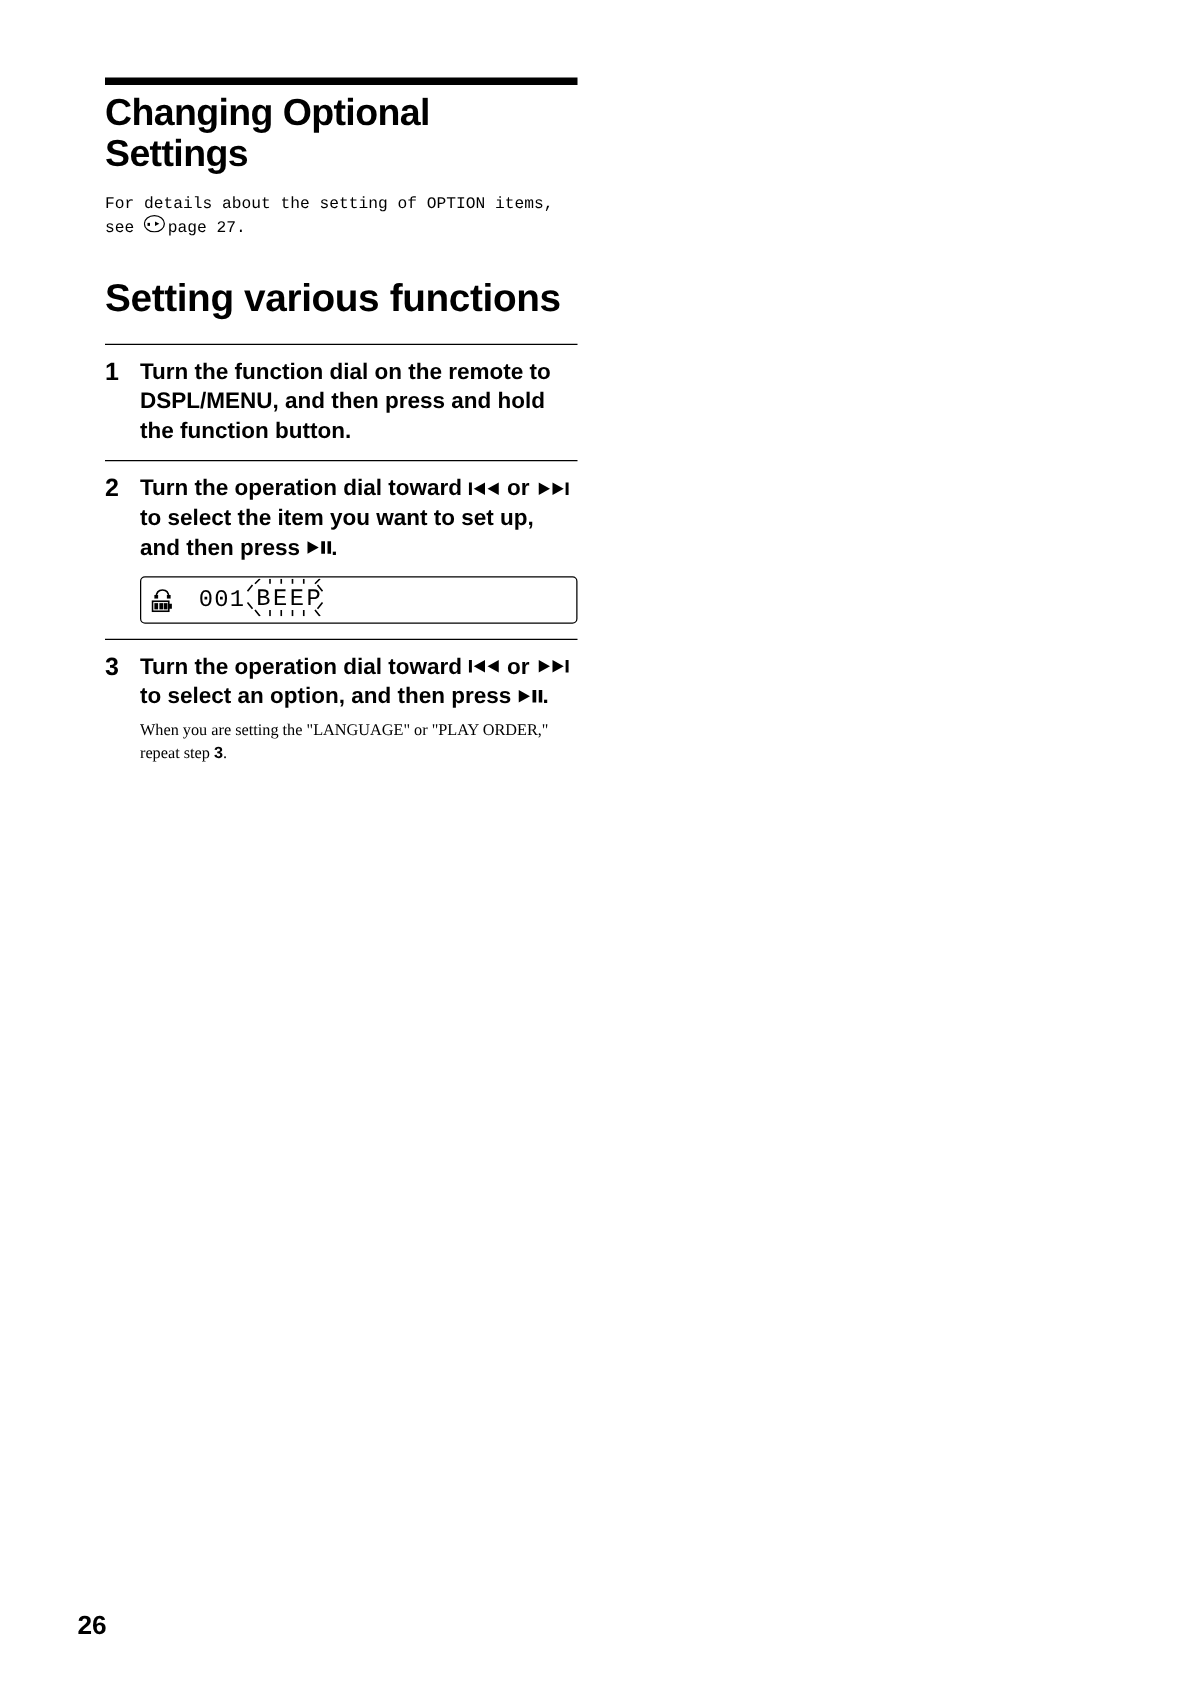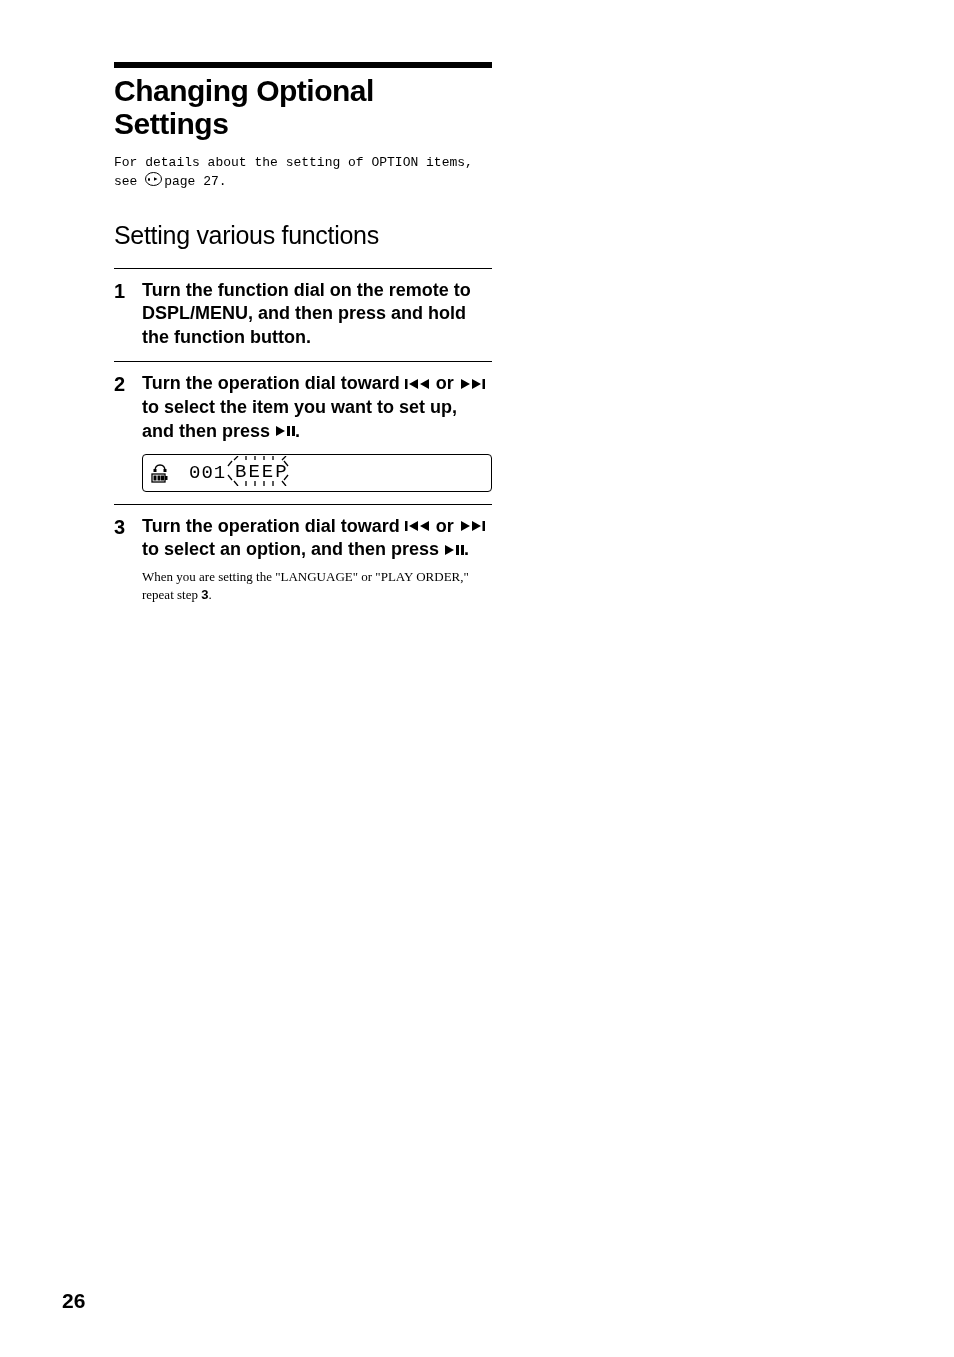--- a/index.html
+++ b/index.html
@@ -9,21 +9,21 @@
     }
     body {
       width: 954px;
       height: 1357px;
       background: #fff;
       font-family: "Times New Roman", Times, serif;
       color: #000;
       position: relative;
     }
     .page {
-      padding: 62px 58px 0 114px;
+      padding: 62px 58px 0 84px;
     }
     .content-column {
       width: 378px;
     }
     .top-rule {
       height: 6px;
       background: #000;
       margin-bottom: 6px;
     }
     .title {
@@ -40,22 +40,22 @@
       margin-bottom: 30px;
       font-family: Liberation Mono, monospace;
     }
     .hand-icon {
       display: inline-block;
       vertical-align: middle;
       margin: 0 2px 0 0;
     }
     .subtitle {
       font-family: Arial, Helvetica, sans-serif;
-      font-weight: 400;
-      font-size: 25px;
+      font-weight: 700;
+      font-size: 31px;
       letter-spacing: -0.3px;
       margin-bottom: 4px;
     }
     .sub-intro {
       font-size: 19px;
       line-height: 1.35;
     }
     .steps-top-rule {
       height: 1px;
       background: #000;

